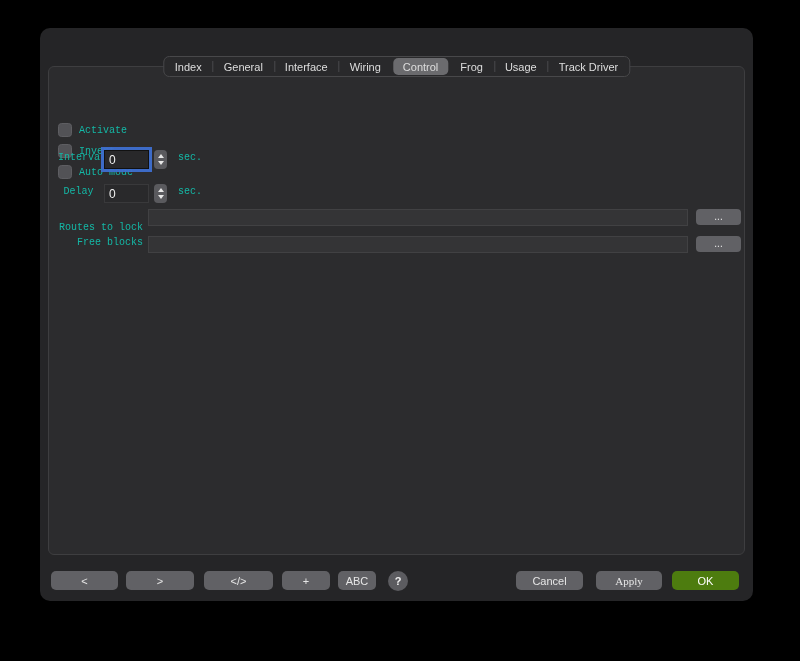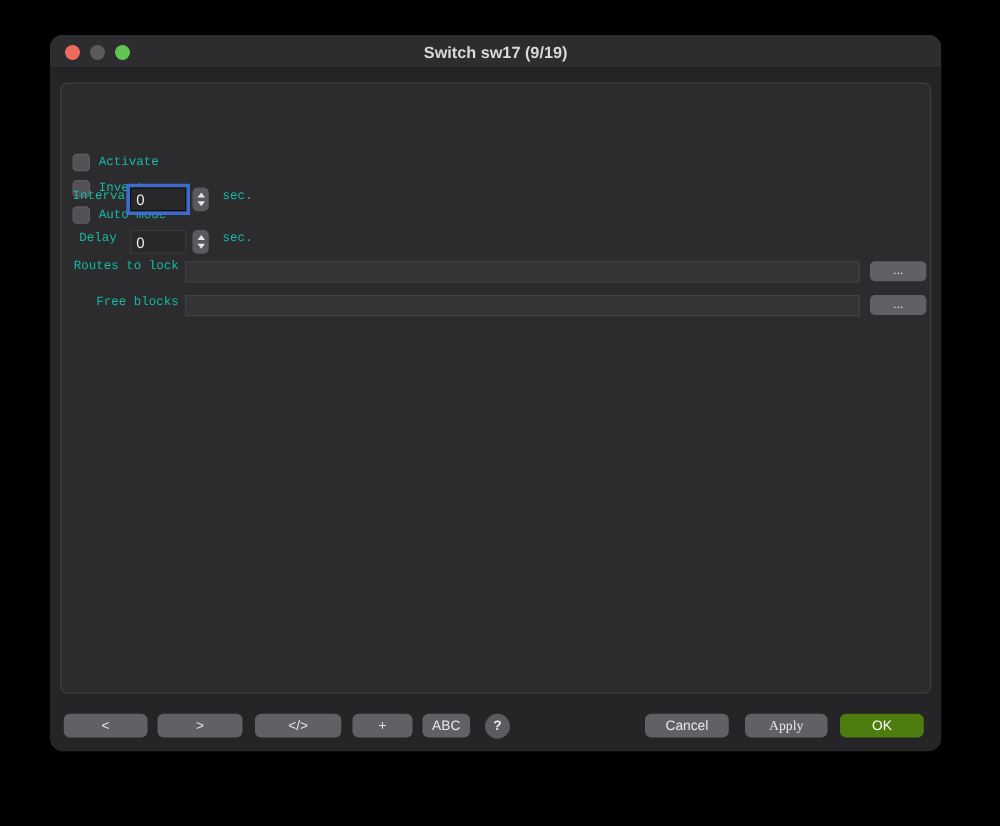--- a/index.html
+++ b/index.html
@@ -70,31 +70,33 @@
   .btn.primary { background:#4d7c0f; color:#fff; }
   .helpbtn { position:absolute; top:543px; left:348px; width:20px; height:20px;
     border-radius:50%; background:#5c5c60; border:none; color:#f0f0f0;
     font-size:11px; font-weight:bold; cursor:default; }
 </style>
 </head>
 <body>
 
 <div class="window">
 
-  <div class="titlebar">
-    <div class="lights">
-      <div class="light red"></div>
-      <div class="light gray"></div>
-      <div class="light green"></div>
-    </div>
-    <div class="title">Switch sw17 (9/19)</div>
-  </div>
 
   <div class="tabbox"></div>
 
+  <div class="segmented">
+    <div class="seg">Index</div>
+    <div class="seg">General</div>
+    <div class="seg">Interface</div>
+    <div class="seg">Wiring</div>
+    <div class="seg selected">Control</div>
+    <div class="seg">Frog</div>
+    <div class="seg">Usage</div>
+    <div class="seg">Track Driver</div>
+  </div>
 
   <div class="cbrow" style="left:18px; top:94px;">
     <div class="checkbox"></div>
     <span class="lbl">Activate</span>
   </div>
   <div class="cbrow" style="left:18px; top:115px;">
     <div class="checkbox"></div>
     <span class="lbl">Invert</span>
   </div>
   <div class="cbrow" style="left:18px; top:136px;">
@@ -117,21 +119,21 @@
     <span class="lbl spinlabel" style="top:3px;">Delay</span>
     <input class="numfield" style="top: 1px;" value="0">
     <div class="stepper" style="top:1px;">
       <div class="tri-up"></div>
       <div class="tri-down"></div>
     </div>
     <span class="lbl unit" style="top:3px;">sec.</span>
   </div>
 
   <div style="position:absolute; left:8px; top:180px; width:697px; height:18px;">
-    <span class="lbl picklabel" style="top:0;">Routes to lock</span>
+    <span class="lbl picklabel" style="top:14px;">Routes to lock</span>
     <input class="pickfield" style="top: 1px;" value="">
     <button class="dotsbtn" style="top:1px;">...</button>
   </div>
 
   <div style="position:absolute; left:8px; top:207px; width:730px; height:18px;">
     <span class="lbl picklabel" style="top:2px;">Free blocks</span>
     <input class="pickfield" style="top: 1px;" value="">
     <button class="dotsbtn" style="top:1px;">...</button>
   </div>
 

